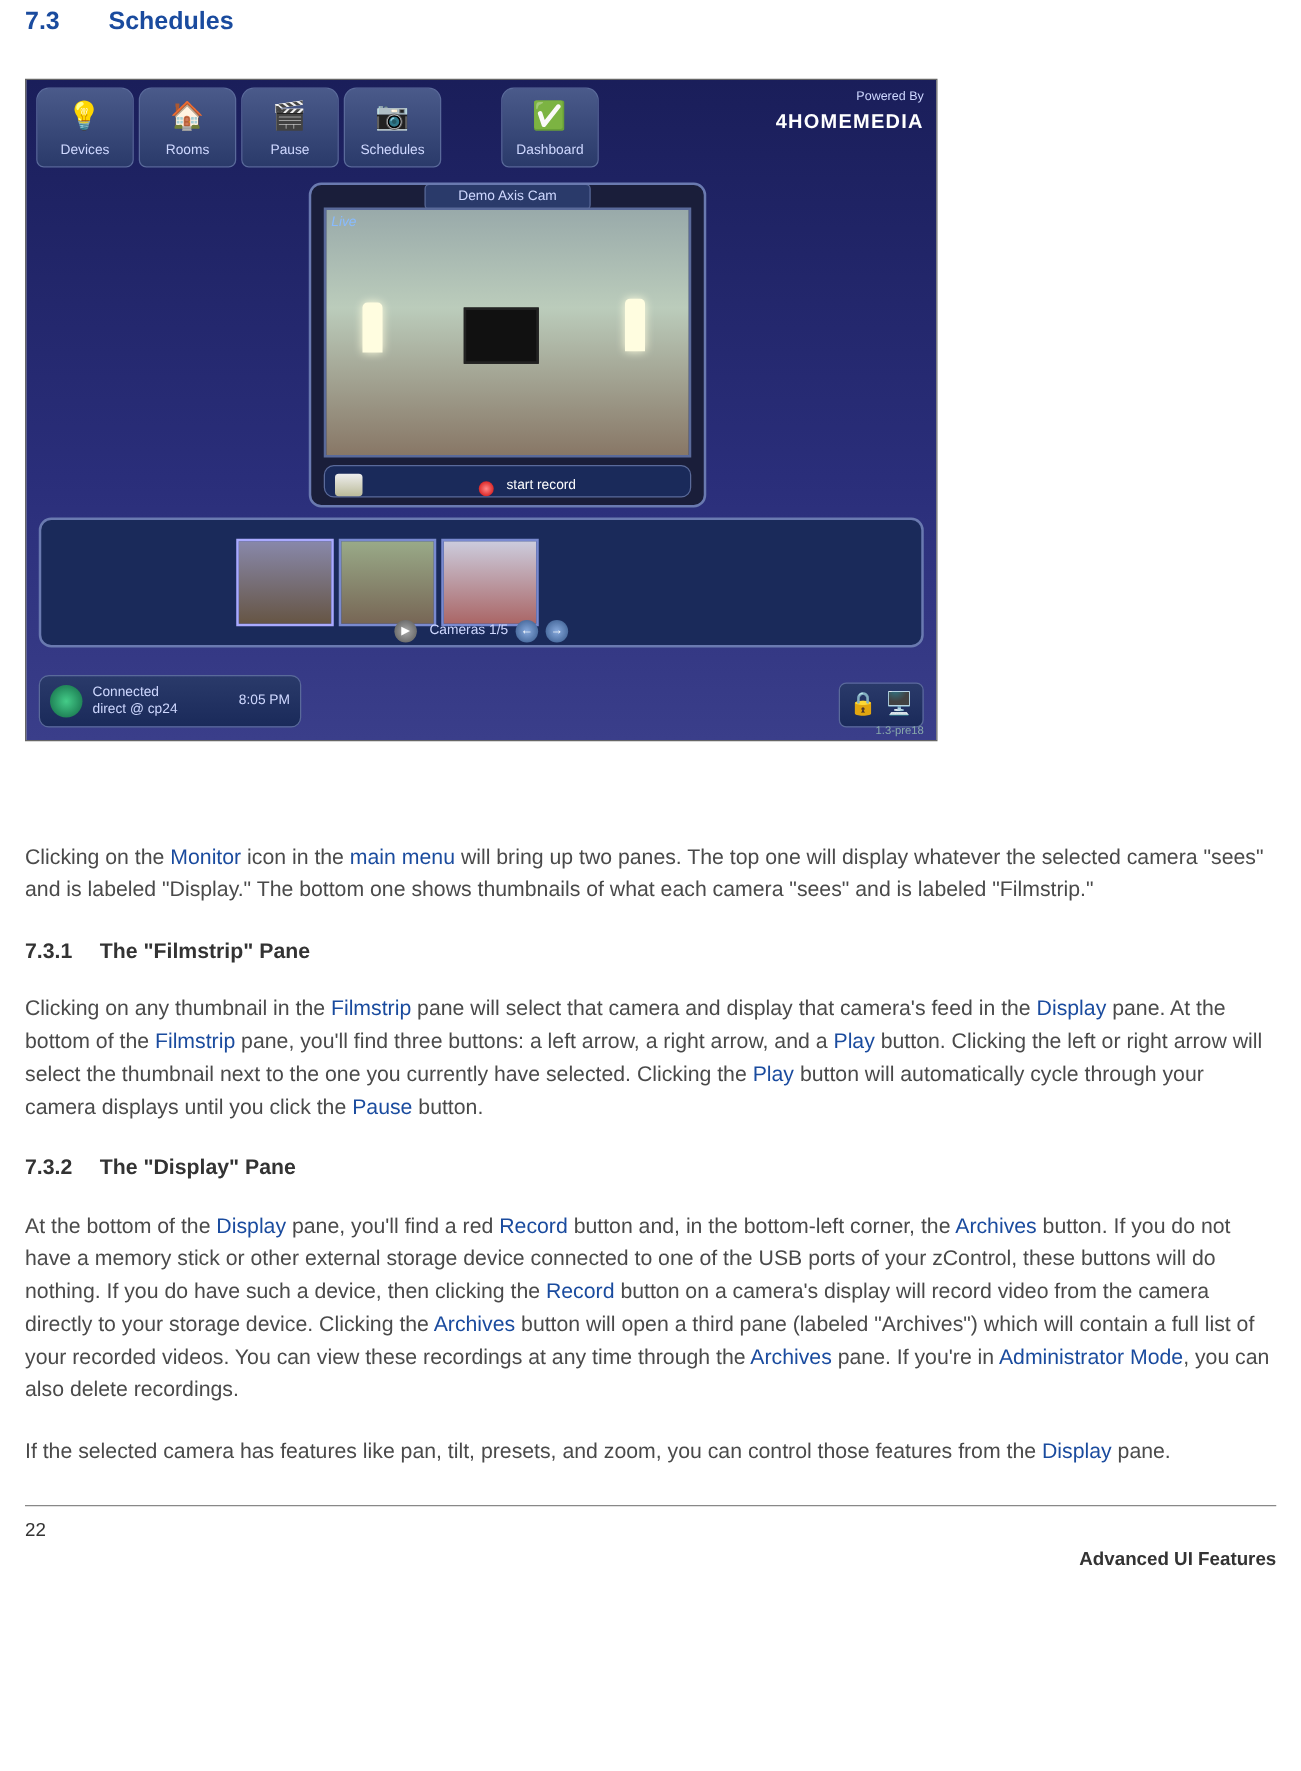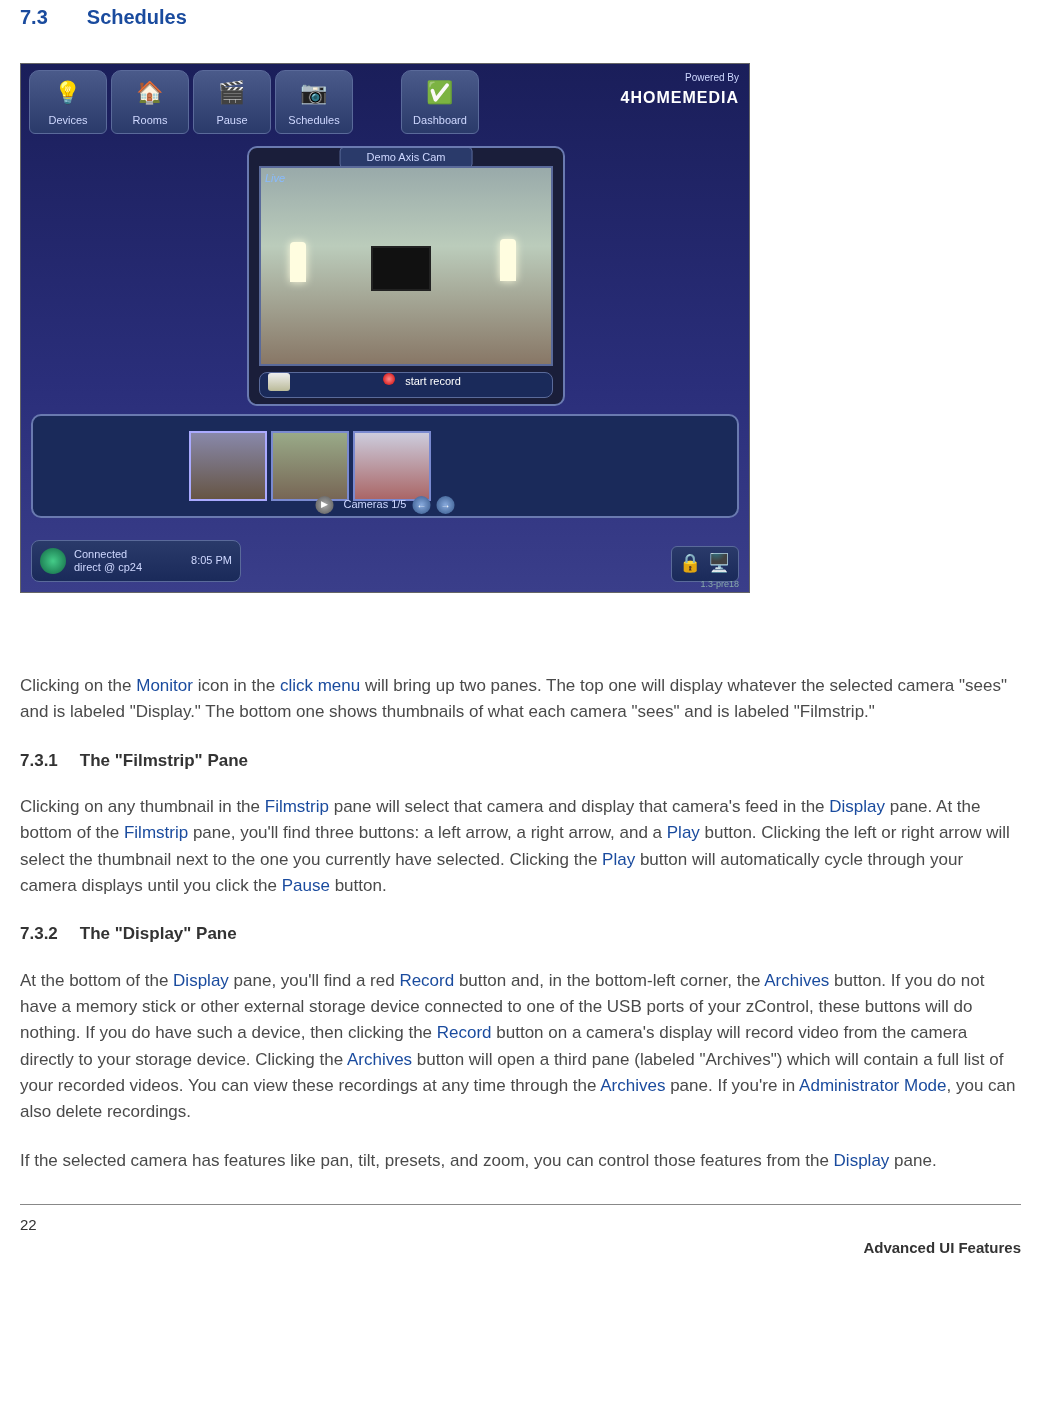--- a/index.html
+++ b/index.html
@@ -86,21 +86,21 @@
     position: relative;
   }
   .live-tag { position:absolute; top:2px; left:4px; color:#8bf; font-size:11px; font-style:italic; }
   .room { position:absolute; inset:0; }
   .tv { position:absolute; left:38%; top:40%; width:60px; height:45px; background:#111; border:2px solid #222; }
   .lamp1 { position:absolute; left:10%; top:38%; width:16px; height:40px; background:#fffde0; border-radius:4px 4px 0 0; box-shadow:0 0 8px #fffde0; }
   .lamp2 { position:absolute; right:12%; top:36%; width:16px; height:42px; background:#fffde0; border-radius:4px 4px 0 0; box-shadow:0 0 8px #fffde0; }
   .display-ctrl {
     position:absolute; bottom:6px; left:10px; right:10px;
     background:#1a2a5a; border:1px solid #5a6a9a; border-radius:8px;
-    height:26px; display:flex; align-items:flex-start; gap:10px; padding:0 8px;
+    height:26px; display:flex; align-items:flex-end; gap:10px; padding:0 8px;
     color:#fff; font-size:11px;
   }
   .archives-btn { width:22px; height:18px; background:linear-gradient(#eee,#bb9); border-radius:3px; }
   .record-dot { width:12px; height:12px; border-radius:50%; background:radial-gradient(#f88,#c00); }
   
   .filmstrip {
     position:absolute; left:10px; right:10px; top:350px; height:104px;
     border:2px solid #6a7ab0; border-radius:10px; background:#1a2a5a;
     display:flex; align-items:center; padding:6px;
   }
@@ -221,21 +221,21 @@
     <span>8:05 PM</span>
   </div>
   <div class="lock-area">
     <span class="lock">🔒</span>
     <span class="lock">🖥️</span>
   </div>
   <div class="version">1.3-pre18</div>
 </div>
 
 <p class="para">
-  <span>Clicking on the </span><span class="link">Monitor</span><span> icon in the </span><span class="link">click menu</span><span> will bring up two panes. The top one will display whatever the selected camera "sees" and is labeled "Display." The bottom one shows thumbnails of what each camera "sees" and is labeled "Filmstrip."</span>
+  <span>Clicking on the </span><span class="link">Monitor</span><span> icon in the </span><span class="link">main menu</span><span> will bring up two panes. The top one will display whatever the selected camera "sees" and is labeled "Display." The bottom one shows thumbnails of what each camera "sees" and is labeled "Filmstrip."</span>
 </p>
 
 <div class="subheading">
   <span class="snum">7.3.1</span><span>The "Filmstrip" Pane</span>
 </div>
 
 <p class="para">
   <span>Clicking on any thumbnail in the </span><span class="link">Filmstrip</span><span> pane will select that camera and display that camera's feed in the </span><span class="link">Display</span><span> pane. At the bottom of the </span><span class="link">Filmstrip</span><span> pane, you'll find three buttons: a left arrow, a right arrow, and a </span><span class="link">Play</span><span> button. Clicking the left or right arrow will select the thumbnail next to the one you currently have selected. Clicking the </span><span class="link">Play</span><span> button will automatically cycle through your camera displays until you click the </span><span class="link">Pause</span><span> button.</span>
 </p>
 

